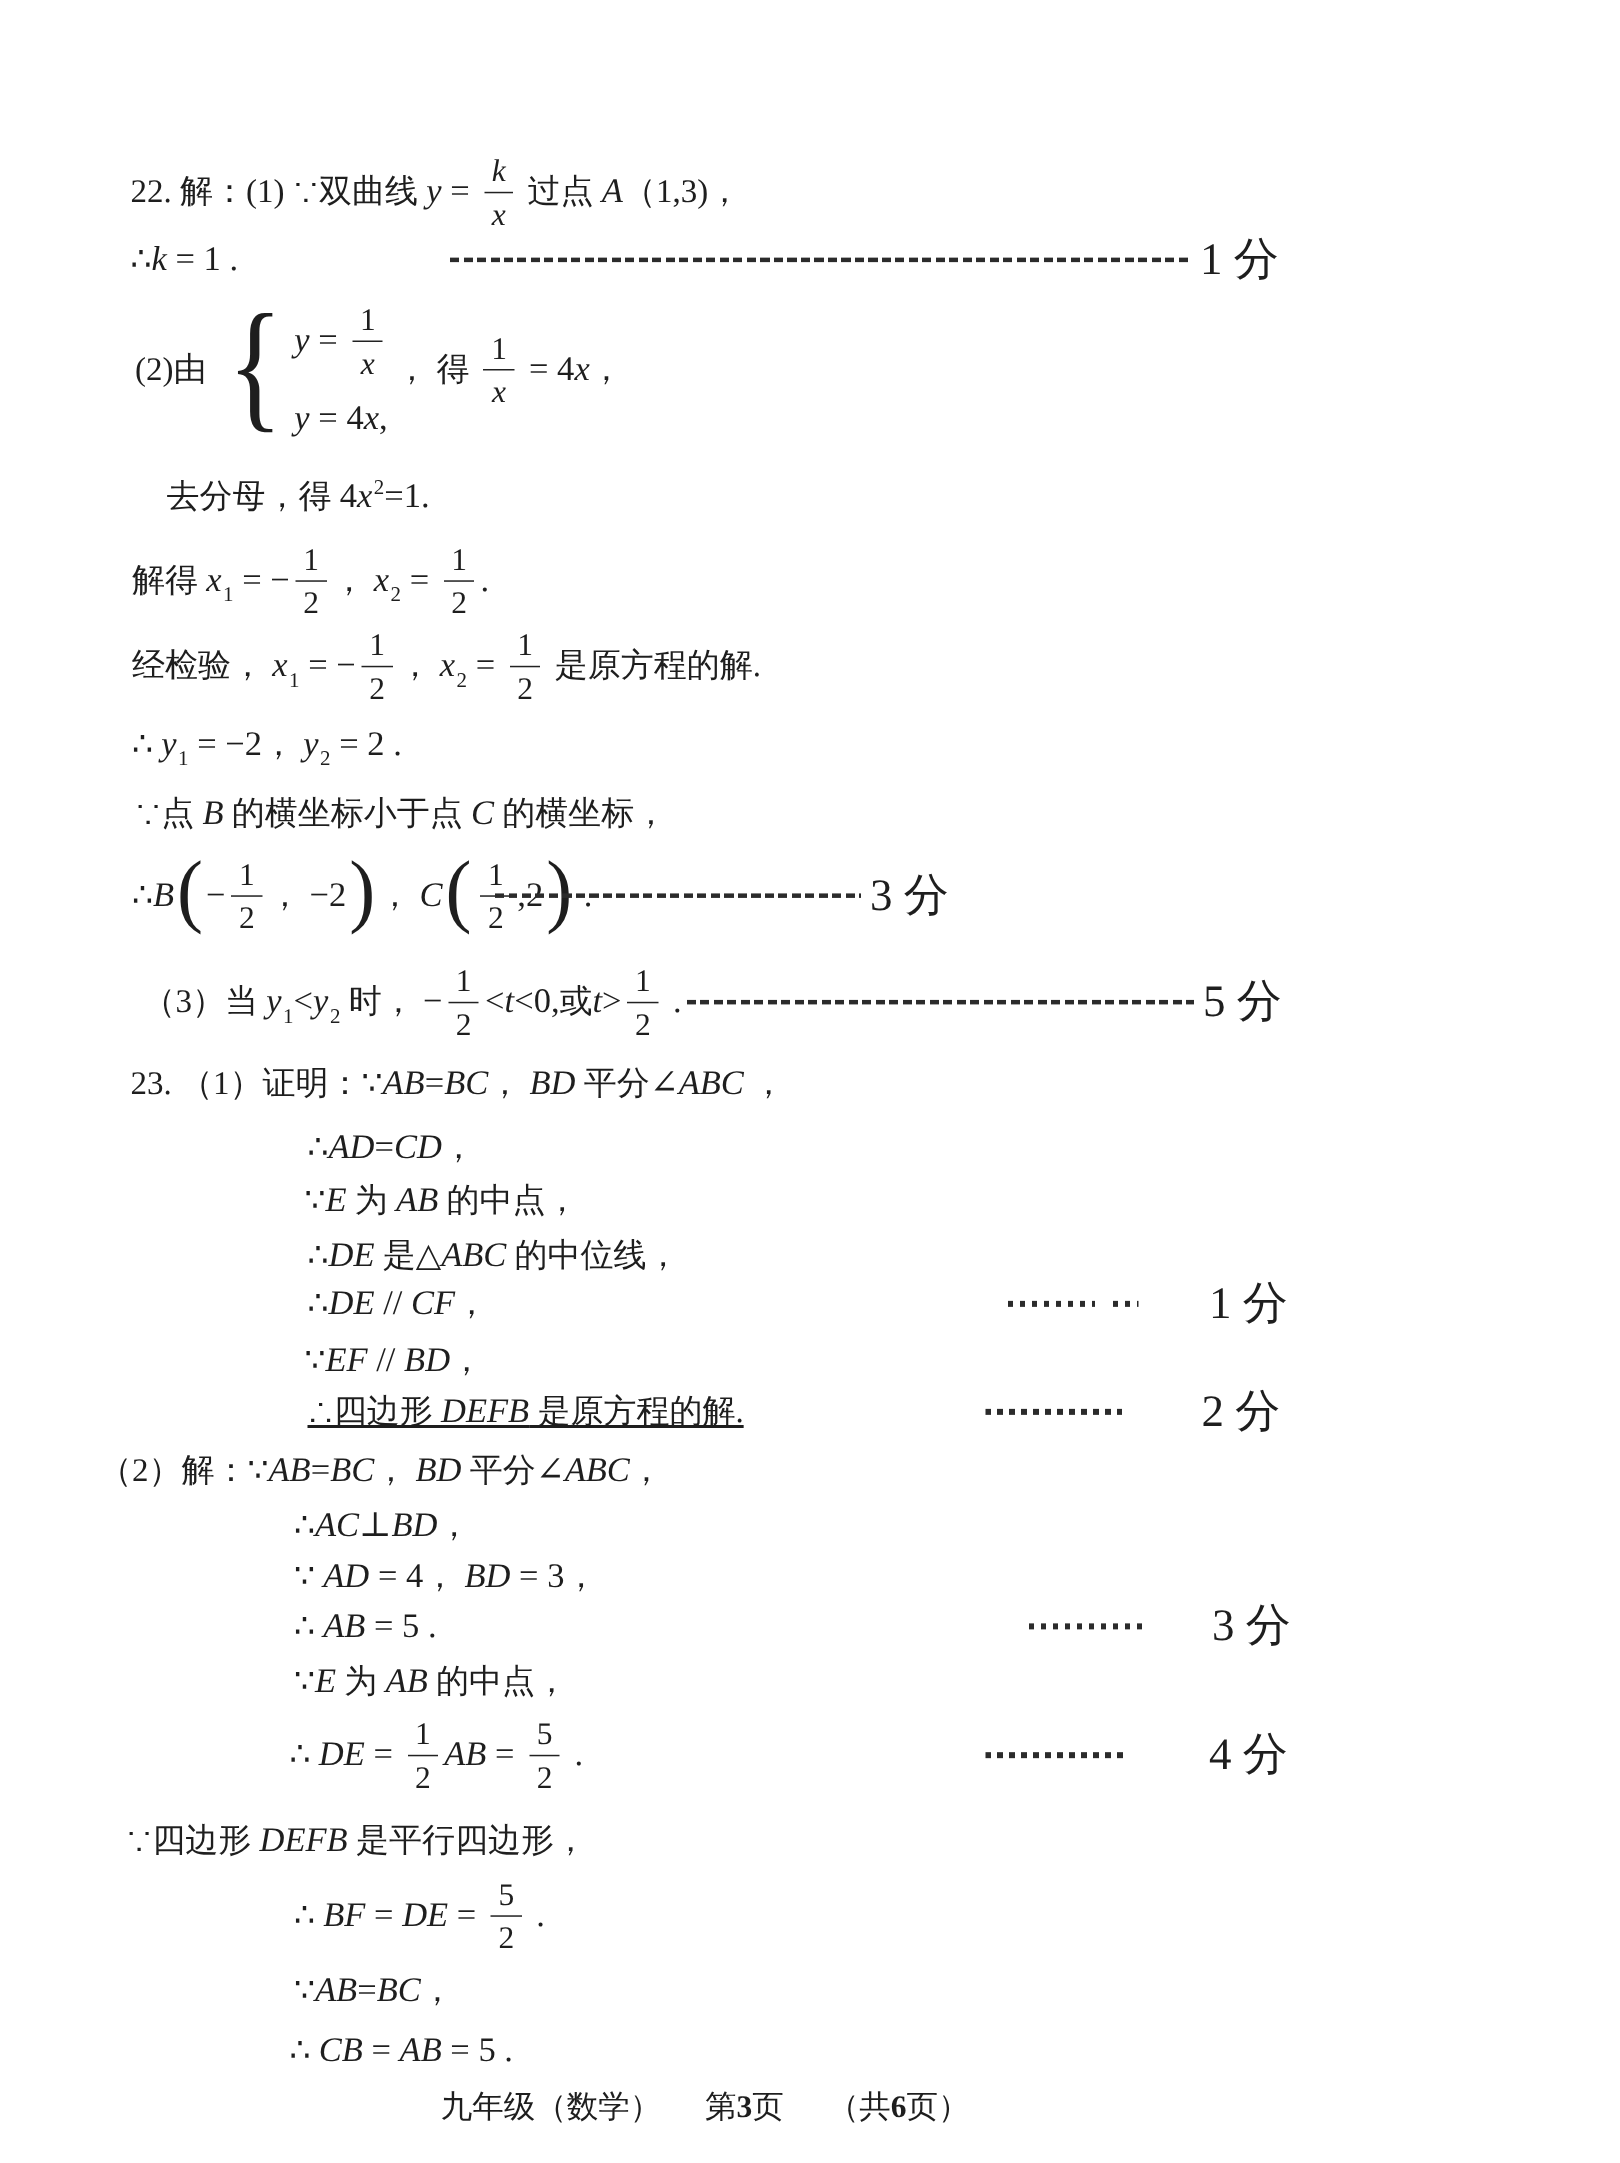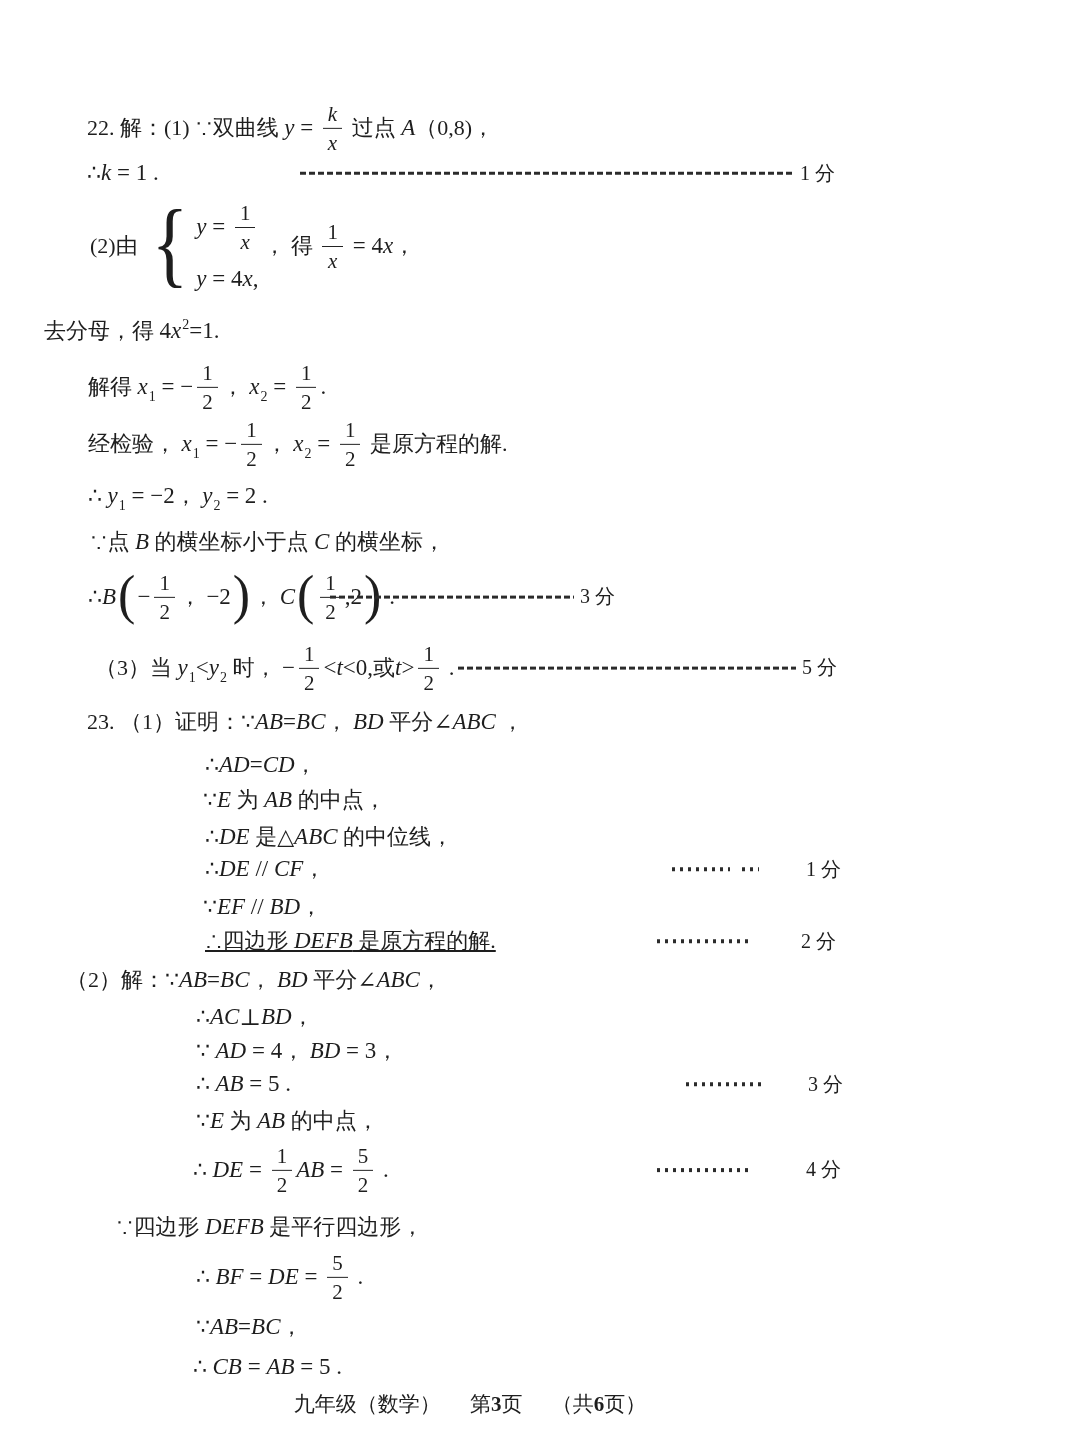--- a/index.html
+++ b/index.html
@@ -32,57 +32,57 @@
   .cases{display:inline-flex;align-items:center;margin:0 4px;}
   .cases-brace{
     font-size:96px;font-weight:200;line-height:1;font-family:"Liberation Serif",serif;
     transform:scaleX(0.8);position:relative;top:-3px;
   }
   .cases-rows{display:inline-flex;flex-direction:column;gap:12px;margin-left:3px;align-items:flex-start;}
   .cases-row{display:inline-flex;align-items:center;white-space:pre;}
   .leader{position:absolute;top:50%;transform:translateY(-50%);}
   .leader.dash{height:2.5px;background:repeating-linear-gradient(to right,#2b2b2b 0 6px,transparent 6px 9px);}
   .leader.dots{height:3.5px;background:repeating-linear-gradient(to right,#2b2b2b 0 3.5px,transparent 3.5px 8px);}
-  .score{position:absolute;top:50%;transform:translateY(-50%);font-size:20px;white-space:pre;}
+  .score{position:absolute;top:50%;transform:translateY(-50%);font-size:30px;white-space:pre;}
   .footer{
     position:absolute;top:1404px;left:0;width:940px;text-align:center;
     transform:translateY(-50%);font-size:21px;
   }
   .footer .part{margin:0 12px;}
   .footer .pnum{font-weight:bold;}
 </style>
 </head>
 <body>
 
 <div class="page">
   <div>
-      <div class="line" style="top: 128px; padding-left: 87px;"><span class="tk-txt">22. 解：(1) </span><span class="tk-txt">∵双曲线 </span><span class="tk-mi">y</span><span class="tk-mrm"> = </span><span class="frac"><span class="num it">k</span><span class="den it">x</span></span><span class="tk-txt"> 过点 </span><span class="tk-mi">A</span><span class="tk-txt">（0,8)，</span></div>
+      <div class="line" style="top: 128px; padding-left: 87px;"><span class="tk-txt">22. 解：(1) </span><span class="tk-txt">∵双曲线 </span><span class="tk-mi">y</span><span class="tk-mrm"> = </span><span class="frac"><span class="num it">k</span><span class="den it">x</span></span><span class="tk-txt"> 过点 </span><span class="tk-mi">A</span><span class="tk-txt">（1,3)，</span></div>
       <div class="line" style="top: 173px; padding-left: 87px;"><span class="tk-txt">∴</span><span class="tk-mi">k</span><span class="tk-mrm"> = 1 .</span><span class="leader dash" style="left: 300px; width: 494px;"></span><span class="score" style="left: 800px;">1 分</span></div>
       <div class="line" style="top: 246px; padding-left: 90px;"><span class="tk-txt">(2)由 </span><span class="cases"><span class="cases-brace">{</span><span class="cases-rows"><span class="cases-row"><span class="tk-mi">y</span><span class="tk-mrm"> = </span><span class="frac"><span class="num">1</span><span class="den it">x</span></span></span><span class="cases-row"><span class="tk-mi">y</span><span class="tk-mrm"> = 4</span><span class="tk-mi">x</span><span class="tk-mrm">,</span></span></span></span><span class="tk-txt">， 得 </span><span class="frac"><span class="num">1</span><span class="den it">x</span></span><span class="tk-mrm"> = 4</span><span class="tk-mi">x</span><span class="tk-txt">，</span></div>
-      <div class="line" style="top: 331px; padding-left: 44px;"><span class="tk-txt">去分母，得 </span><span class="tk-mrm">4</span><span class="tk-mi">x<span class="tk-sup">2</span></span><span class="tk-mrm">=1.</span></div>
+      <div class="line" style="top: 331px; padding-left: 111px;"><span class="tk-txt">去分母，得 </span><span class="tk-mrm">4</span><span class="tk-mi">x<span class="tk-sup">2</span></span><span class="tk-mrm">=1.</span></div>
       <div class="line" style="top: 387px; padding-left: 88px;"><span class="tk-txt">解得 </span><span class="tk-mi">x<span class="tk-sub">1</span></span><span class="tk-mrm"> = −</span><span class="frac"><span class="num">1</span><span class="den">2</span></span><span class="tk-txt">， </span><span class="tk-mi">x<span class="tk-sub">2</span></span><span class="tk-mrm"> = </span><span class="frac"><span class="num">1</span><span class="den">2</span></span><span class="tk-mrm">.</span></div>
       <div class="line" style="top: 444px; padding-left: 88px;"><span class="tk-txt">经检验， </span><span class="tk-mi">x<span class="tk-sub">1</span></span><span class="tk-mrm"> = −</span><span class="frac"><span class="num">1</span><span class="den">2</span></span><span class="tk-txt">， </span><span class="tk-mi">x<span class="tk-sub">2</span></span><span class="tk-mrm"> = </span><span class="frac"><span class="num">1</span><span class="den">2</span></span><span class="tk-txt"> 是原方程的解.</span></div>
       <div class="line" style="top: 496px; padding-left: 88px;"><span class="tk-txt">∴ </span><span class="tk-mi">y<span class="tk-sub">1</span></span><span class="tk-mrm"> = −2</span><span class="tk-txt">， </span><span class="tk-mi">y<span class="tk-sub">2</span></span><span class="tk-mrm"> = 2 .</span></div>
       <div class="line" style="top: 542px; padding-left: 90px;"><span class="tk-txt">∵点 </span><span class="tk-mi">B</span><span class="tk-txt"> 的横坐标小于点 </span><span class="tk-mi">C</span><span class="tk-txt"> 的横坐标，</span></div>
       <div class="line" style="top: 597px; padding-left: 88px;"><span class="tk-txt">∴</span><span class="tk-mi">B</span><span class="bigp">(</span><span class="tk-mrm">−</span><span class="frac"><span class="num">1</span><span class="den">2</span></span><span class="tk-txt">， </span><span class="tk-mrm">−2</span><span class="bigp">)</span><span class="tk-txt">， </span><span class="tk-mi">C</span><span class="bigp">(</span><span class="frac"><span class="num">1</span><span class="den">2</span></span><span class="tk-mrm">,2</span><span class="bigp">)</span><span class="tk-mrm"> .</span><span class="leader dash" style="left: 330px; width: 244px;"></span><span class="score" style="left: 580px;">3 分</span></div>
       <div class="line" style="top: 668px; padding-left: 95px;"><span class="tk-txt">（3）当 </span><span class="tk-mi">y<span class="tk-sub">1</span></span><span class="tk-mrm">&lt;</span><span class="tk-mi">y<span class="tk-sub">2</span></span><span class="tk-txt"> 时， </span><span class="tk-mrm">−</span><span class="frac"><span class="num">1</span><span class="den">2</span></span><span class="tk-mrm">&lt;</span><span class="tk-mi">t</span><span class="tk-mrm">&lt;0,</span><span class="tk-txt">或</span><span class="tk-mi">t</span><span class="tk-mrm">&gt;</span><span class="frac"><span class="num">1</span><span class="den">2</span></span><span class="tk-mrm"> .</span><span class="leader dash" style="left: 458px; width: 338px;"></span><span class="score" style="left: 802px;">5 分</span></div>
       <div class="line" style="top: 722px; padding-left: 87px;"><span class="tk-txt">23. （1）证明：</span><span class="tk-txt">∵</span><span class="tk-mi">AB</span><span class="tk-mrm">=</span><span class="tk-mi">BC</span><span class="tk-txt">， </span><span class="tk-mi">BD</span><span class="tk-txt"> 平分</span><span class="tk-mrm">∠</span><span class="tk-mi">ABC</span><span class="tk-txt"> ，</span></div>
       <div class="line" style="top: 765px; padding-left: 205px;"><span class="tk-txt">∴</span><span class="tk-mi">AD</span><span class="tk-mrm">=</span><span class="tk-mi">CD</span><span class="tk-txt">，</span></div>
       <div class="line" style="top: 800px; padding-left: 203px;"><span class="tk-txt">∵</span><span class="tk-mi">E</span><span class="tk-txt"> 为 </span><span class="tk-mi">AB</span><span class="tk-txt"> 的中点，</span></div>
       <div class="line" style="top: 837px; padding-left: 205px;"><span class="tk-txt">∴</span><span class="tk-mi">DE</span><span class="tk-txt"> 是△</span><span class="tk-mi">ABC</span><span class="tk-txt"> 的中位线，</span></div>
       <div class="line" style="top: 869px; padding-left: 205px;"><span class="tk-txt">∴</span><span class="tk-mi">DE</span><span class="tk-mrm"> // </span><span class="tk-mi">CF</span><span class="tk-txt">，</span><span class="leader dots" style="left: 672px; width: 58px;"></span><span class="leader dots" style="left: 742px; width: 17px;"></span><span class="score" style="left: 806px;">1 分</span></div>
       <div class="line" style="top: 907px; padding-left: 203px;"><span class="tk-txt">∵</span><span class="tk-mi">EF</span><span class="tk-mrm"> // </span><span class="tk-mi">BD</span><span class="tk-txt">，</span></div>
       <div class="line" style="top: 941px; padding-left: 205px; text-decoration: underline;"><span class="tk-txt">∴四边形 </span><span class="tk-mi">DEFB</span><span class="tk-txt"> 是原方程的解.</span><span class="leader dots" style="left: 657px; width: 91px;"></span><span class="score" style="left: 801px;">2 分</span></div>
       <div class="line" style="top: 980px; padding-left: 66px;"><span class="tk-txt">（2）解：</span><span class="tk-txt">∵</span><span class="tk-mi">AB</span><span class="tk-mrm">=</span><span class="tk-mi">BC</span><span class="tk-txt">， </span><span class="tk-mi">BD</span><span class="tk-txt"> 平分</span><span class="tk-mrm">∠</span><span class="tk-mi">ABC</span><span class="tk-txt">，</span></div>
       <div class="line" style="top: 1017px; padding-left: 196px;"><span class="tk-txt">∴</span><span class="tk-mi">AC</span><span class="tk-mrm">⊥</span><span class="tk-mi">BD</span><span class="tk-txt">，</span></div>
       <div class="line" style="top: 1051px; padding-left: 196px;"><span class="tk-txt">∵ </span><span class="tk-mi">AD</span><span class="tk-mrm"> = 4</span><span class="tk-txt">， </span><span class="tk-mi">BD</span><span class="tk-mrm"> = 3</span><span class="tk-txt">，</span></div>
       <div class="line" style="top: 1084px; padding-left: 196px;"><span class="tk-txt">∴ </span><span class="tk-mi">AB</span><span class="tk-mrm"> = 5 .</span><span class="leader dots" style="left: 686px; width: 76px;"></span><span class="score" style="left: 808px;">3 分</span></div>
       <div class="line" style="top: 1121px; padding-left: 196px;"><span class="tk-txt">∵</span><span class="tk-mi">E</span><span class="tk-txt"> 为 </span><span class="tk-mi">AB</span><span class="tk-txt"> 的中点，</span></div>
       <div class="line" style="top: 1170px; padding-left: 193px;"><span class="tk-txt">∴ </span><span class="tk-mi">DE</span><span class="tk-mrm"> = </span><span class="frac"><span class="num">1</span><span class="den">2</span></span><span class="tk-mi">AB</span><span class="tk-mrm"> = </span><span class="frac"><span class="num">5</span><span class="den">2</span></span><span class="tk-mrm"> .</span><span class="leader dots" style="left: 657px; width: 94px;"></span><span class="score" style="left: 806px;">4 分</span></div>
-      <div class="line" style="top: 1227px; padding-left: 116px;"><span class="tk-txt">∵四边形 </span><span class="tk-mi">DEFB</span><span class="tk-txt"> 是平行四边形，</span></div>
+      <div class="line" style="top: 1227px; padding-left: 84px;"><span class="tk-txt">∵四边形 </span><span class="tk-mi">DEFB</span><span class="tk-txt"> 是平行四边形，</span></div>
       <div class="line" style="top: 1277px; padding-left: 196px;"><span class="tk-txt">∴ </span><span class="tk-mi">BF</span><span class="tk-mrm"> = </span><span class="tk-mi">DE</span><span class="tk-mrm"> = </span><span class="frac"><span class="num">5</span><span class="den">2</span></span><span class="tk-mrm"> .</span></div>
       <div class="line" style="top: 1327px; padding-left: 196px;"><span class="tk-txt">∵</span><span class="tk-mi">AB</span><span class="tk-mrm">=</span><span class="tk-mi">BC</span><span class="tk-txt">，</span></div>
       <div class="line" style="top: 1367px; padding-left: 193px;"><span class="tk-txt">∴ </span><span class="tk-mi">CB</span><span class="tk-mrm"> = </span><span class="tk-mi">AB</span><span class="tk-mrm"> = 5 .</span></div>
     </div>
 
   <div class="footer">
     <span class="part">九年级（数学）</span>
     <span class="part"><span>第</span><span class="pnum">3</span><span>页</span></span>
     <span class="part"><span>（共</span><span class="pnum">6</span><span>页）</span></span>
   </div>

